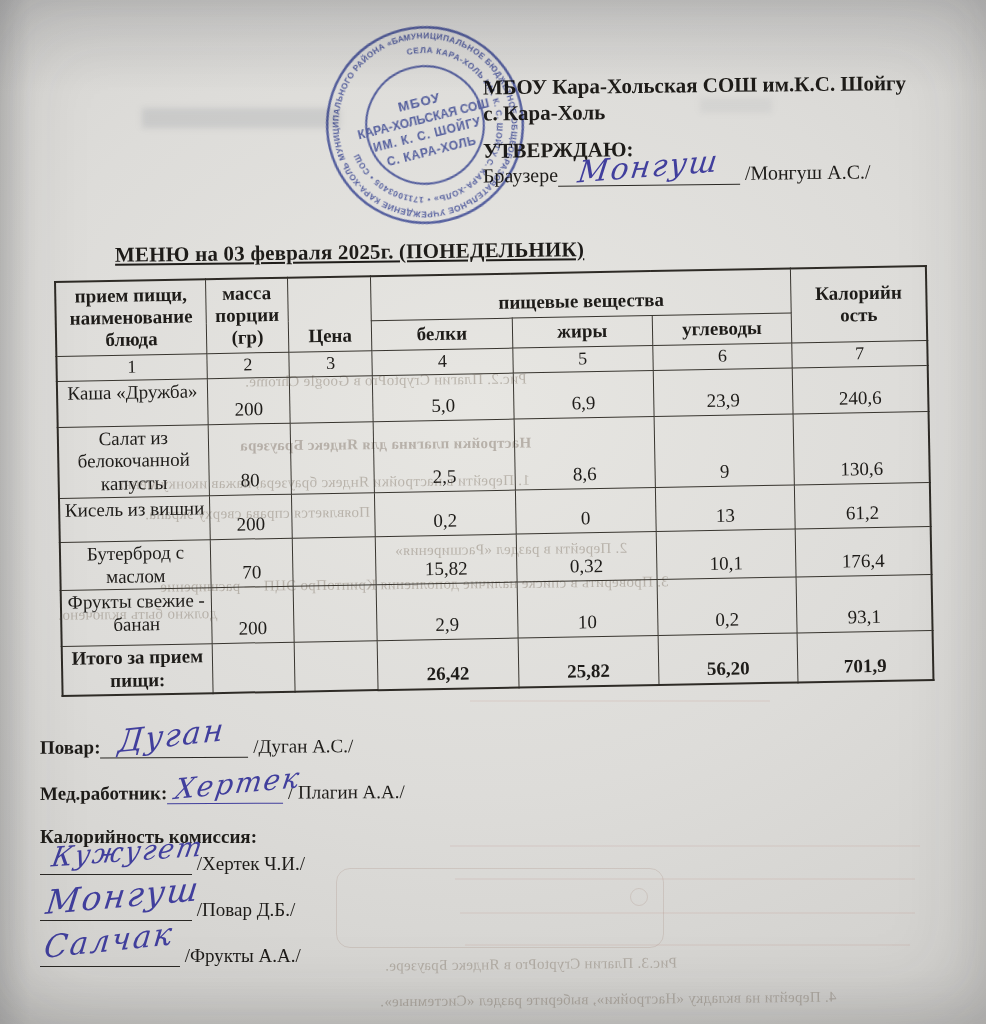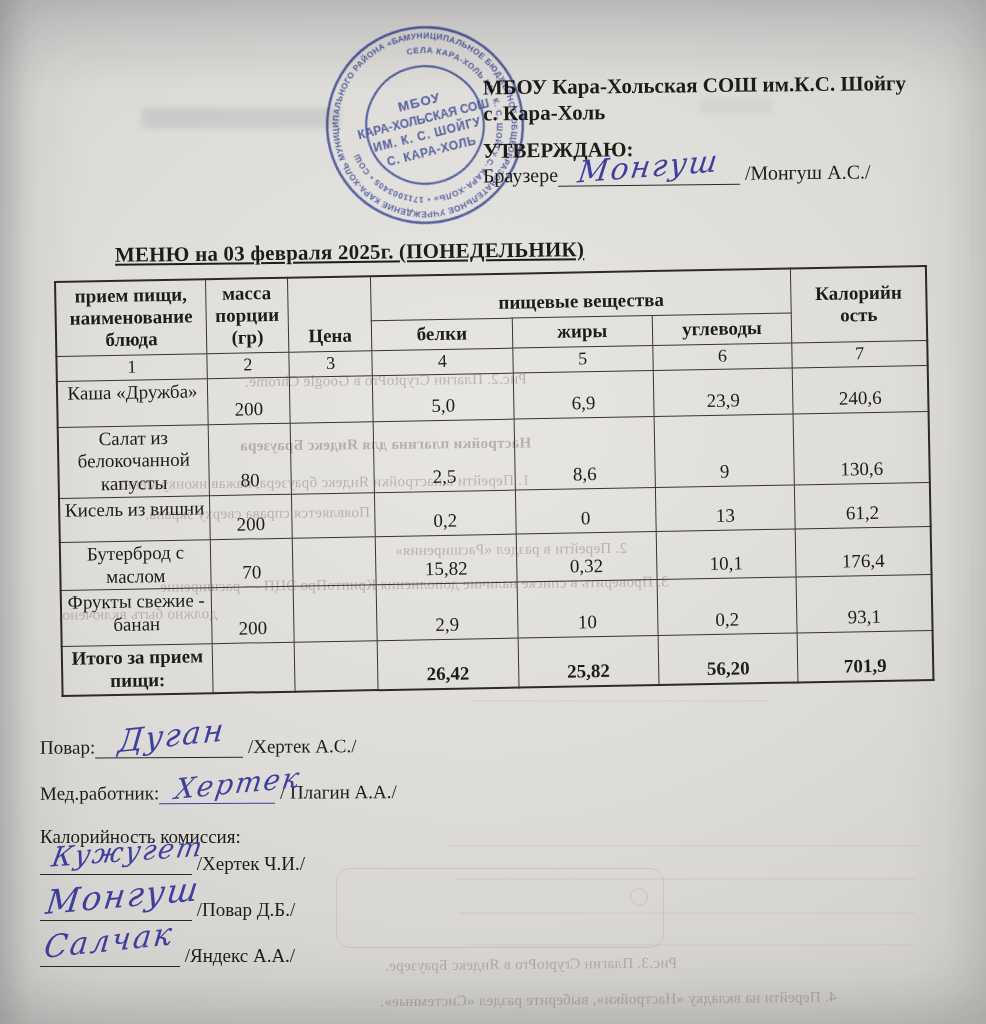--- a/index.html
+++ b/index.html
@@ -60,21 +60,21 @@
   .vb{vertical-align:bottom;padding-bottom:3px;}
   .vt{vertical-align:top;}
   .num-row td{height:24px;font-size:18px;padding:0 2px;}
   .dish-name{line-height:1.2;}
   .total-row td{font-weight:bold;}
   .cal-head{display:inline-block;width:96px;overflow-wrap:anywhere;text-align:center;}
   .mass-head{display:inline-block;width:64px;overflow-wrap:anywhere;}
 
   
   .sig-block{font-size:19px;}
-  .bold{font-weight:normal;}
+  .bold{font-weight:bold;}
   .member-name{font-size:19px;}
 </style>
 </head>
 <body>
 
 <div>
   <div class="ghost-smudge" style="left:142px;top:108px;width:198px;height:20px;"></div>
   <div class="ghost-smudge" style="left:700px;top:98px;width:72px;height:15px;opacity:.5;"></div>
   <div class="ghost-text" style="left:245px;top:372px;">Рис.2. Плагин CryptoPro в Google Chrome.</div>
   <div class="ghost-text ghost-bold" style="left:240px;top:436px;">Настройки плагина для Яндекс Браузера</div>
@@ -216,21 +216,21 @@
       <td class="vb">25,82</td>
       <td class="vb">56,20</td>
       <td class="vb">701,9</td>
     </tr>
   </tbody>
 </table>
 </div>
 
 <div class="abs sig-block" style="left:40px;top:735px;transform:rotate(-.3deg);">
   <span class="bold">Повар:</span><span class="sig-line" style="width:148px;"></span>
-  <span>/Хертек А.С./</span>
+  <span>/Дуган А.С./</span>
   <span class="handwriting abs" style="left:78px;top:-18px;font-size:31px;transform:rotate(-6deg) skewX(-12deg);">Дуган</span>
 </div>
 
 <div class="abs sig-block" style="left:40px;top:781px;transform:rotate(-.3deg);">
   <span class="bold">Мед.работник:</span><span class="sig-line" style="width:116px;border-color:#413f9d;"></span>
   <span>/ Плагин А.А./</span>
   <span class="handwriting abs" style="left:135px;top:-14px;font-size:28px;transform:rotate(-5deg) skewX(-14deg);">Хертек</span>
 </div>
 
 <div class="abs sig-block bold" style="left:40px;top:826px;">Калорийность комиссия:</div>
@@ -242,15 +242,15 @@
 </div>
 
 <div class="abs sig-block" style="left:40px;top:898px;">
   <span class="sig-line" style="width:152px;"></span>
   <span class="member-name">/Повар Д.Б./</span>
   <span class="handwriting abs" style="left:6px;top:-22px;font-size:33px;transform:rotate(-5deg) skewX(-12deg);">Монгуш</span>
 </div>
 
 <div class="abs sig-block" style="left:40px;top:944px;">
   <span class="sig-line" style="width:140px;"></span>
-  <span class="member-name">/Яндекс А.А./</span>
+  <span class="member-name">/Фрукты А.А./</span>
   <span class="handwriting abs" style="left:4px;top:-22px;font-size:31px;transform:rotate(-6deg) skewX(-12deg);">Салчак</span>
 </div>
 
 </body></html>

